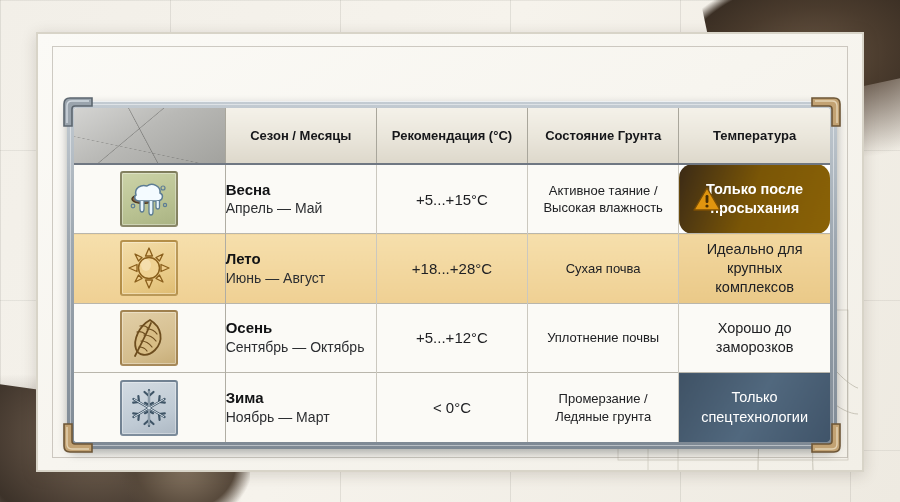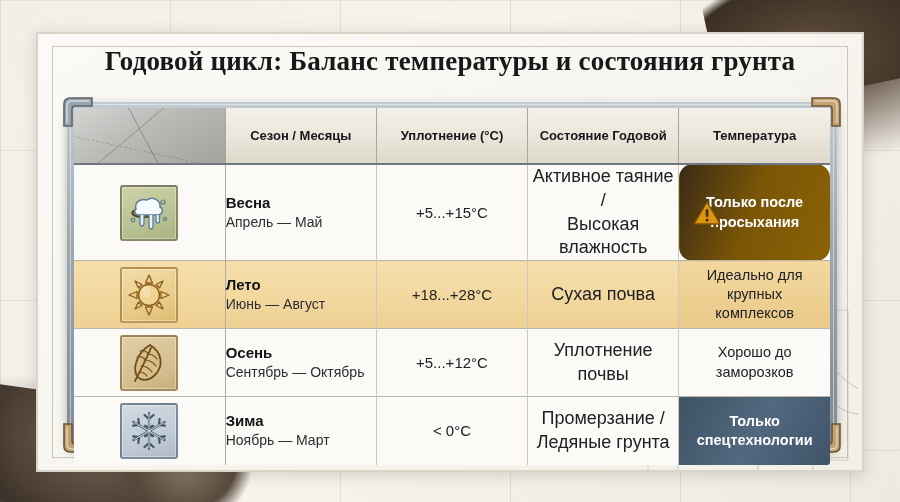--- a/index.html
+++ b/index.html
@@ -136,42 +136,42 @@
 
   
   tbody tr { border-bottom: 1px solid #b9b6ac; padding-left: 36px; }
   tbody tr:last-child { border-bottom:none; }
   tbody td { border-right: 1px solid #cbc8bf; height:68px; }
   tbody td:last-child { border-right:none; }
 
   td.c-icon { width:76px; text-align:center; border-right:1px solid #b0ada3; }
   td.c-season { width:156px; padding-left:14px; }
   td.c-temp { width:158px; text-align:center; font-size:15px; color:#202124; }
-  td.c-soil { width:170px; text-align:center; font-size:18px; color:#202124; line-height:1.32; padding:0 8px; }
+  td.c-soil { width:170px; text-align:center; font-size:13px; color:#202124; line-height:1.32; padding:0 8px; }
   td.c-rec  { text-align:center; font-size:14.5px; color:#202124; line-height:1.32; padding:0 10px; }
 
   .season-name { font-size:15px; font-weight:700; color:#121315; line-height:1.25; }
   .season-months { font-size:14px; color:#2c2e31; line-height:1.3; }
 
   
   tr.r-spring td { background:#fbfaf6; }
   tr.r-summer td { background: linear-gradient(180deg,#f6dfac 0%, #efd093 100%); }
   tr.r-autumn td { background:#fbfaf6; }
   tr.r-winter td { background:#fbfaf6; }
 
   
   td.rec-warn {
     background: linear-gradient(110deg,#3b2a16 0%, #7a5606 48%, #8a6206 100%) !important;
     color:#fff; font-weight:700;
     position:relative; padding-left:46px;border-radius:14px;
   }
   td.rec-summer { background: linear-gradient(180deg,#f2d79f 0%, #eac988 100%) !important; }
   td.rec-cold {
     background: linear-gradient(120deg,#3f5265 0%, #51687e 50%, #405469 100%) !important;
-    color:#fff; font-weight:700;
+    color:#fff; font-weight:400;
   }
 
   .warn-tri { position:absolute; left:14px; top:50%; transform:translateY(-50%); }
 
   
   .tile {
     width:58px; height:56px; display:inline-block;
     border-radius:3px; position:relative;
     border:2px solid rgba(90,78,58,.55);
     box-shadow: inset 0 0 0 1px rgba(255,255,255,.35);
@@ -214,21 +214,20 @@
         <path d="M222 120 C230 128 242 134 250 134"></path>
         <path d="M214 146 C206 153 196 158 188 158"></path>
       </g>
       <g fill="none" stroke="#9a9583" stroke-width="0.8">
         <rect x="10" y="30" width="230" height="150"></rect>
         <rect x="26" y="46" width="200" height="120"></rect>
         <path d="M40 190 L40 100 M70 190 L70 118"></path>
       </g>
     </svg>
 
-    <div id="title">Годовой цикл: Баланс температуры и состояния грунта</div>
 
     <div id="frame">
 
       <svg class="corner tl" viewBox="0 0 34 34">
         <path d="M3 31 L3 9 Q3 3 9 3 L31 3 L31 11 L14 11 Q11 11 11 14 L11 31 Z" fill="#9aa4ad" stroke="#5c666f" stroke-width="1.6"></path>
         <path d="M6 28 L6 11 Q6 6 11 6 L28 6" fill="none" stroke="#d3dbe2" stroke-width="1.4"></path>
       </svg>
       <svg class="corner tr" viewBox="0 0 34 34">
         <path d="M31 31 L31 9 Q31 3 25 3 L3 3 L3 11 L20 11 Q23 11 23 14 L23 31 Z" fill="#c2a273" stroke="#6d5636" stroke-width="1.6"></path>
         <path d="M28 28 L28 11 Q28 6 23 6 L6 6" fill="none" stroke="#e4d3b4" stroke-width="1.4"></path>
@@ -240,22 +239,22 @@
       <svg class="corner br" viewBox="0 0 34 34">
         <path d="M31 3 L31 25 Q31 31 25 31 L3 31 L3 23 L20 23 Q23 23 23 20 L23 3 Z" fill="#c2a273" stroke="#6d5636" stroke-width="1.6"></path>
         <path d="M28 6 L28 23 Q28 28 23 28 L6 28" fill="none" stroke="#e4d3b4" stroke-width="1.4"></path>
       </svg>
 
       <table id="grid">
         <thead>
           <tr>
             <th class="hicon"></th>
             <th>Сезон / Месяцы</th>
-            <th>Уплотнение (°C)</th>
-            <th>Состояние Годовой</th>
+            <th>Рекомендация (°C)</th>
+            <th>Состояние Грунта</th>
             <th>Температура</th>
           </tr>
         </thead>
         <tbody>
 
           <tr class="r-spring">
             <td class="c-icon">
               <span class="tile tile-spring">
                 <svg width="42" height="40" viewBox="0 0 42 40">
                   <ellipse cx="15" cy="20" rx="11" ry="4.5" fill="#8a6a46" stroke="#4e3a24" stroke-width="1.4"></ellipse>

